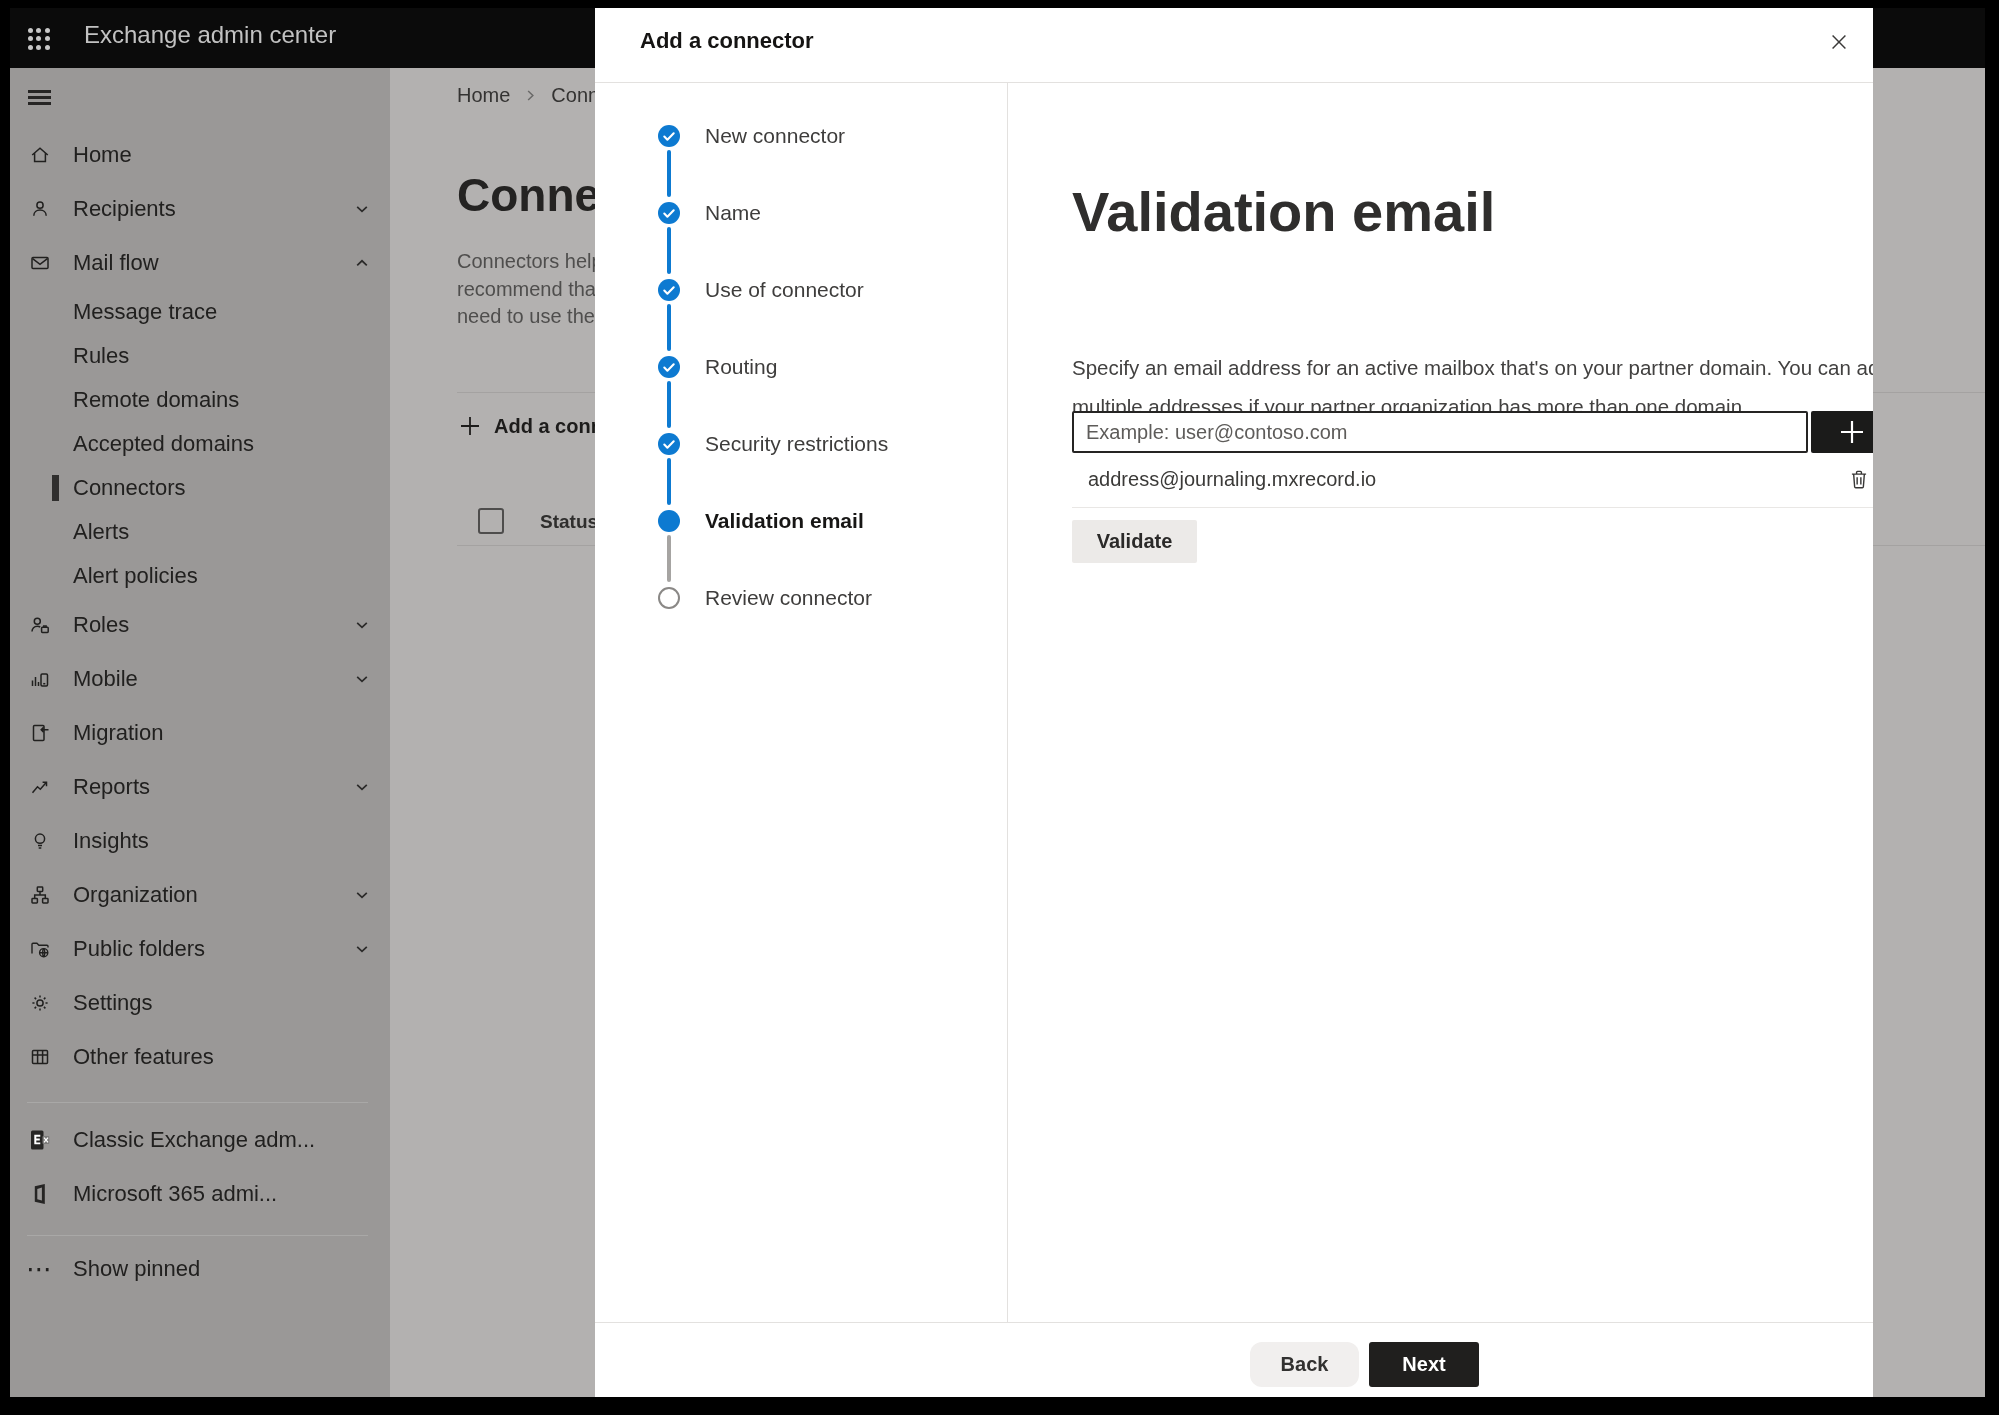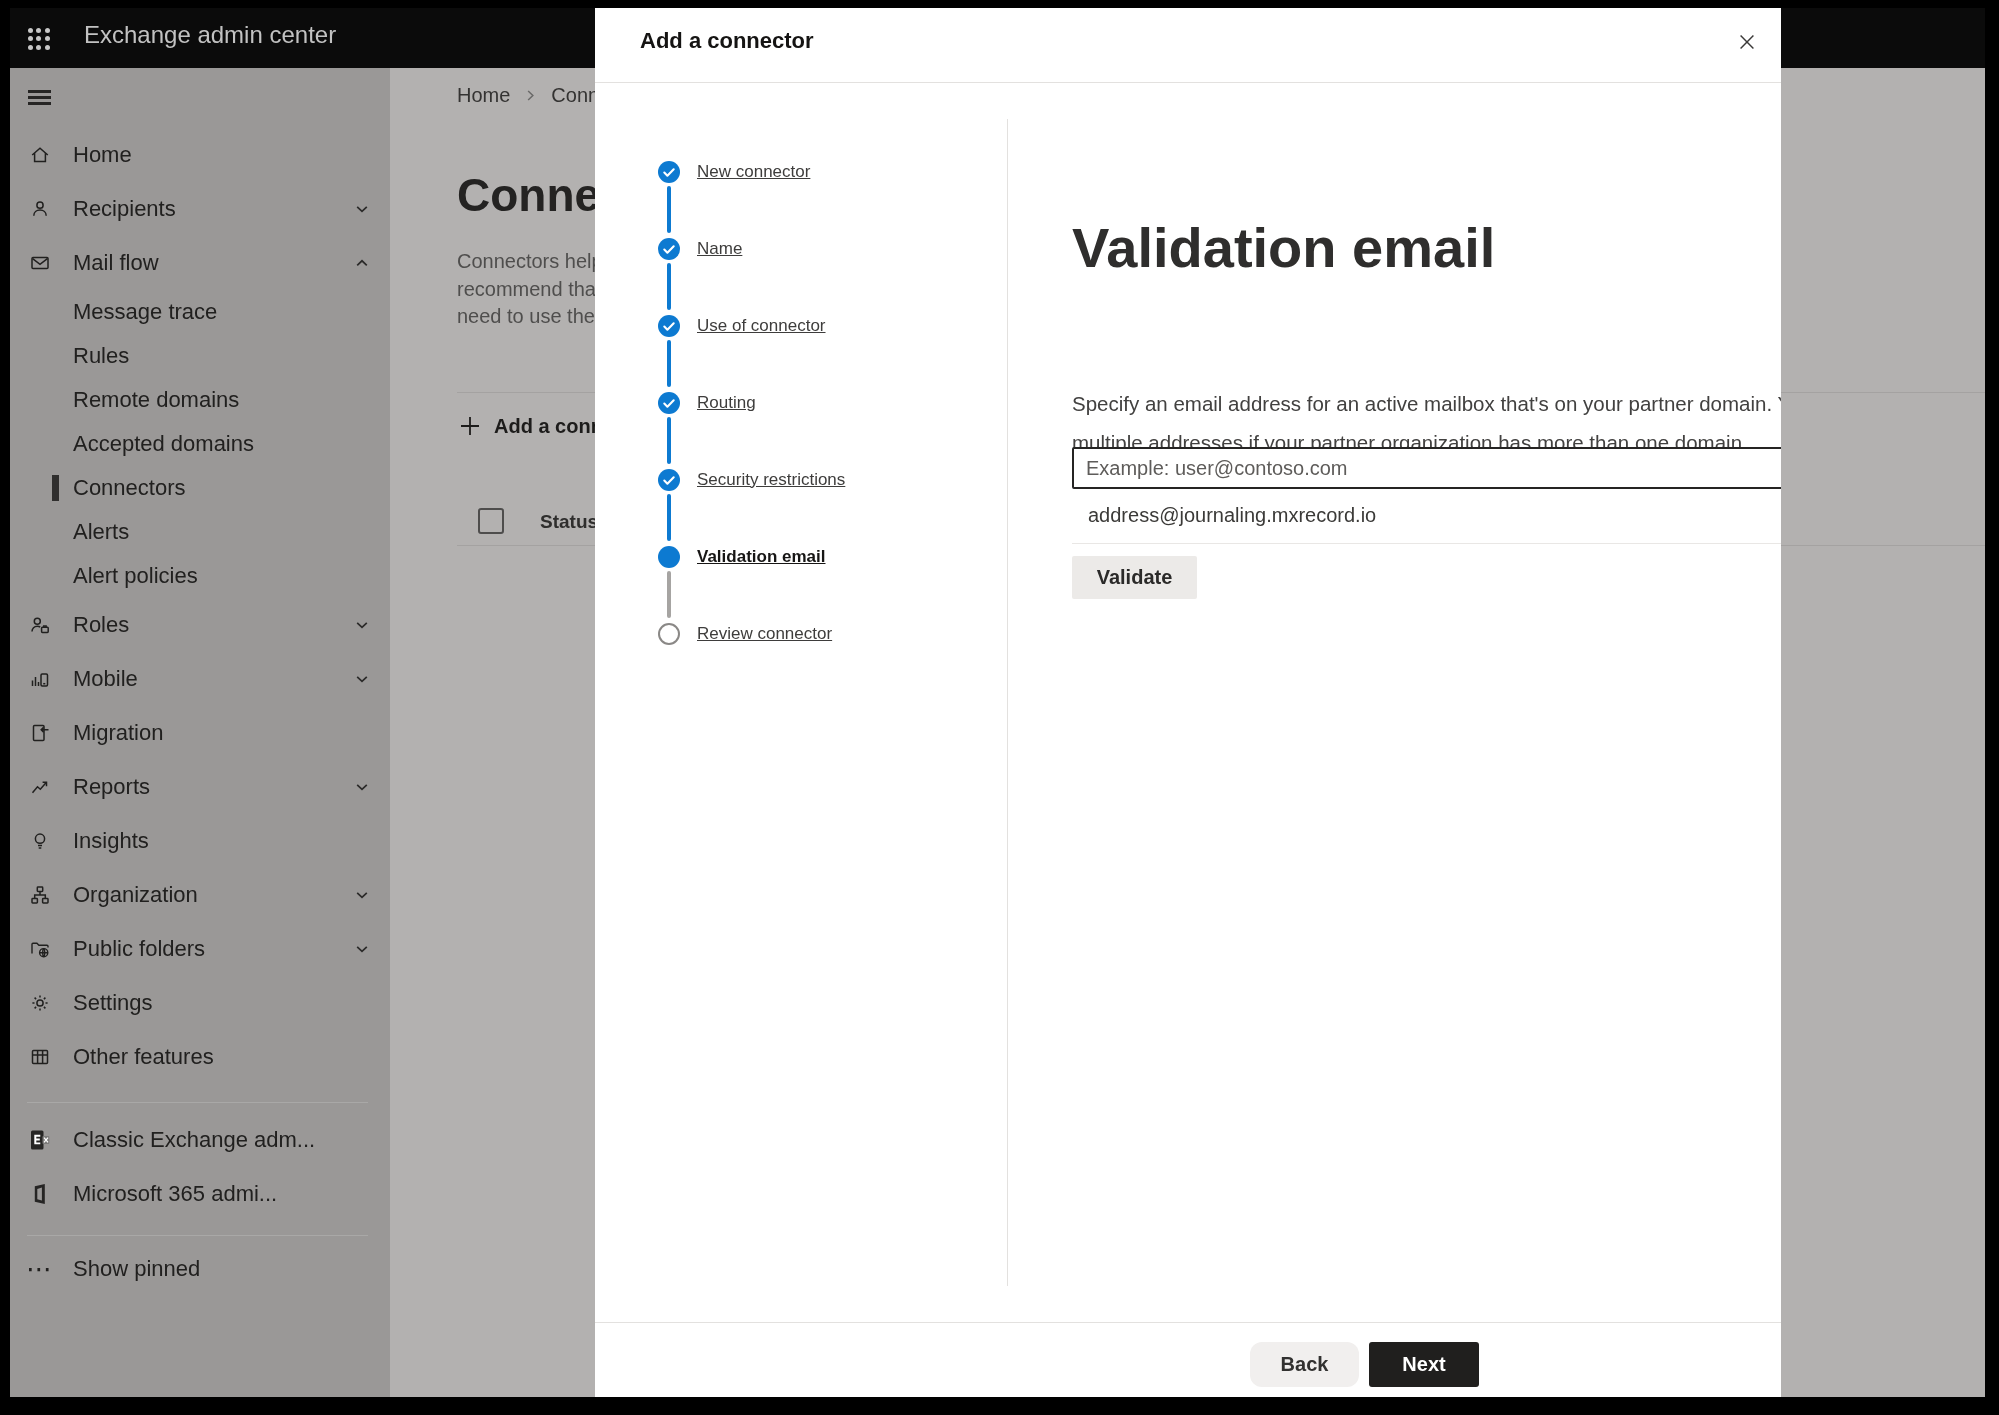--- a/index.html
+++ b/index.html
@@ -47,36 +47,36 @@
   .page-title{position:absolute;left:67px;top:100px;font-size:46px;font-weight:bold;color:#242322;white-space:nowrap;}
   .page-desc{position:absolute;left:67px;top:180px;font-size:20px;line-height:27.5px;color:#4f4e4d;white-space:nowrap;}
   .page-div1{position:absolute;left:67px;top:324px;right:0;height:1px;background:#a4a2a1;}
   .add-row{position:absolute;left:67px;top:342px;height:32px;display:flex;align-items:center;gap:11px;cursor:pointer;}
   .add-row .lbl{font-size:20px;font-weight:bold;color:#1d1c1b;white-space:nowrap;}
   .chk{position:absolute;left:88px;top:440px;width:22px;height:22px;border:2px solid #4e4d4c;border-radius:3px;background:transparent;cursor:pointer;}
   .status-lbl{position:absolute;left:150px;top:443px;font-size:19px;font-weight:600;color:#2f2e2d;}
   .page-div2{position:absolute;left:67px;top:477px;right:0;height:1px;background:#a4a2a1;}
 
   
-  .modal{position:absolute;left:585px;top:0;bottom:0;width:1186px;background:#fff;display:flex;flex-direction:column;z-index:10;gap:36px;}
+  .modal{position:absolute;left:585px;top:0;bottom:0;width:1278px;background:#fff;display:flex;flex-direction:column;z-index:10;}
   .modal-header{height:74px;flex:none;border-bottom:1px solid #e3e1df;position:relative;}
   .modal-title{position:absolute;left:45px;top:20px;font-size:22px;font-weight:bold;color:#151413;}
   .close-btn{position:absolute;right:14px;top:14px;width:40px;height:40px;background:none;border:none;cursor:pointer;color:#3b3a39;display:flex;align-items:center;justify-content:center;padding:0;}
   .modal-body{flex:1;display:flex;min-height:0;}
 
   
   .steps-col{width:413px;flex:none;border-right:1px solid #e3e1df;box-sizing:border-box;padding-top:14px;}
   .step-row{height:77px;position:relative;cursor:pointer;}
   .step-circle{position:absolute;left:63px;top:50%;margin-top:-11px;width:22px;height:22px;border-radius:50%;box-sizing:border-box;
     display:flex;align-items:center;justify-content:center;}
   .step-row.completed .step-circle,.step-row.current .step-circle{background:#0d7ad1;}
   .step-row.upcoming .step-circle{background:#fff;border:2px solid #8a8886;}
   .step-line{position:absolute;left:72px;top:53px;width:4px;height:47px;background:#0d7ad1;border-radius:2px;}
   .step-line.gray{background:#a6a4a2;}
-  .step-label{position:absolute;left:102px;top:50%;transform:translateY(-50%);font-size:17px;color:#3e3d3c;white-space:nowrap;text-decoration:underline;}
+  .step-label{position:absolute;left:110px;top:50%;transform:translateY(-50%);font-size:21px;color:#3e3d3c;white-space:nowrap;}
   .step-row.current .step-label{font-weight:bold;color:#171615;}
 
   
   .panel-main{flex:1;position:relative;overflow:hidden;}
   .panel-h1{position:absolute;left:64px;top:96px;font-size:56px;font-weight:bold;color:#2f2e2d;margin:0;white-space:nowrap;}
   .panel-desc{position:absolute;left:64px;top:244px;width:840px;font-size:20.5px;line-height:39px;color:#424140;}
   .input-row{position:absolute;left:64px;top:328px;width:820px;height:42px;display:flex;align-items:stretch;}
   .email-input{width:736px;height:42px;box-sizing:border-box;border:2px solid #252423;border-radius:2px;background:#fff;
     font-size:20px;padding:0 12px;color:#201f1e;outline:none;font-family:inherit;}
   .email-input::placeholder{color:#5e5c5a;opacity:1;}

